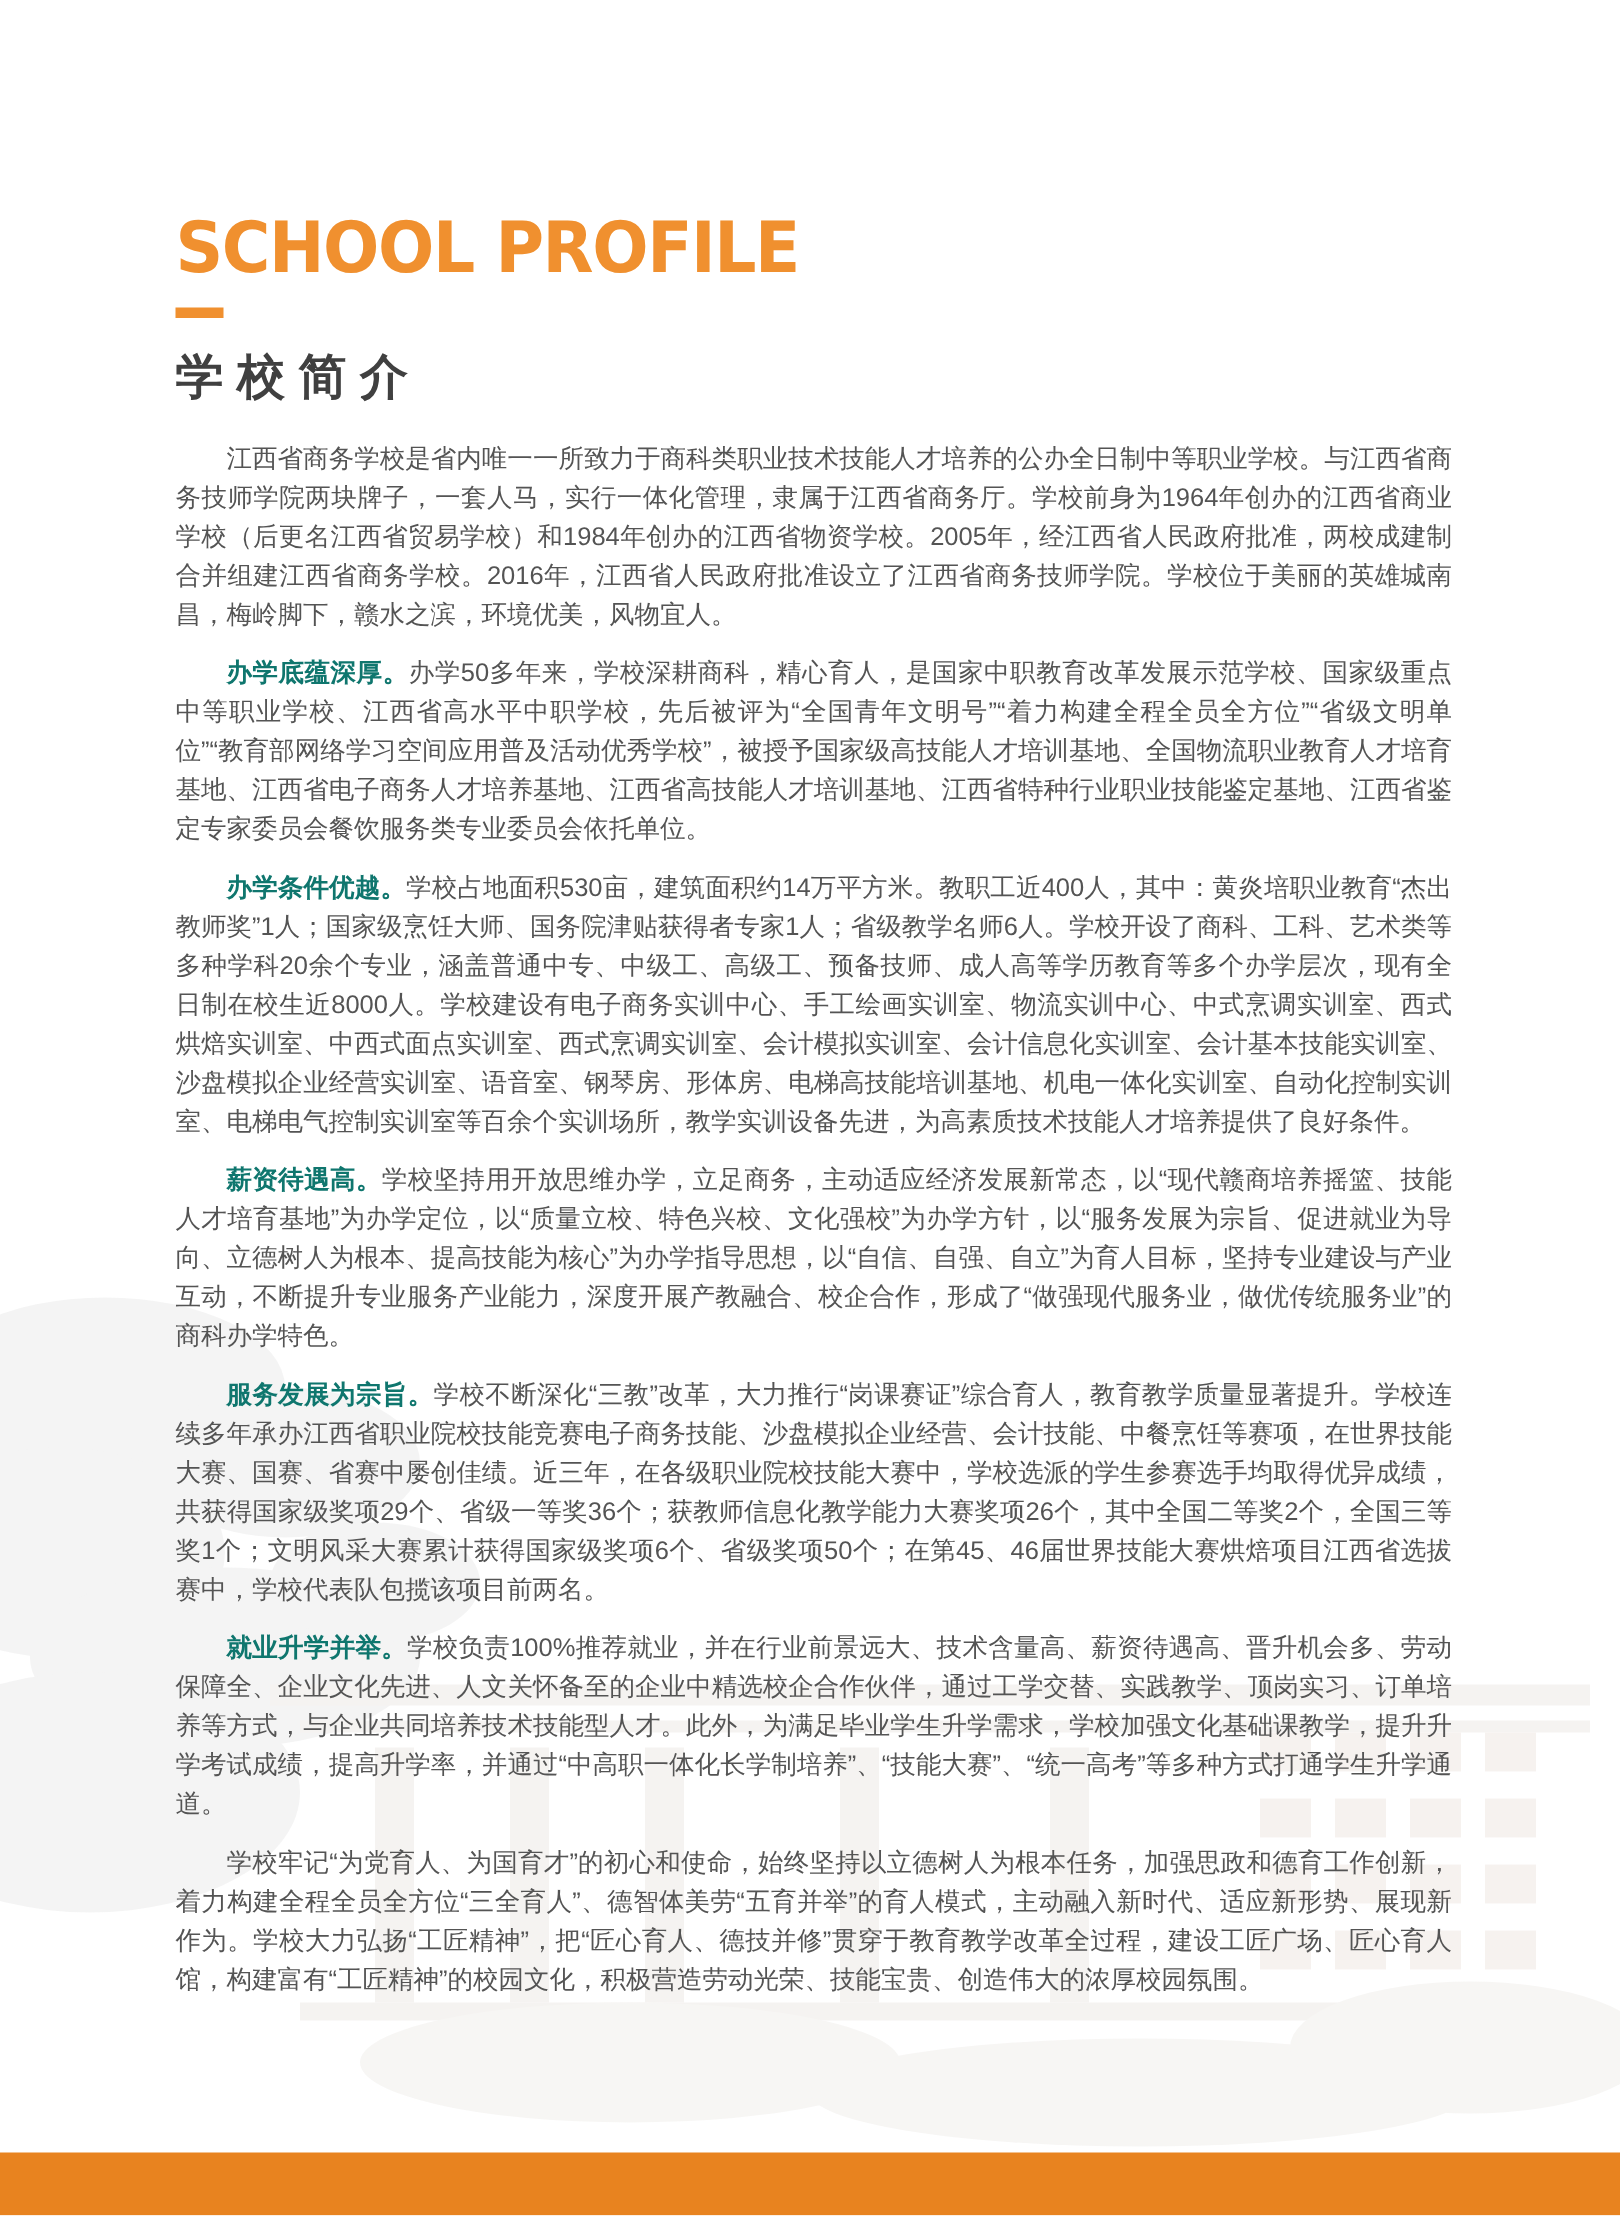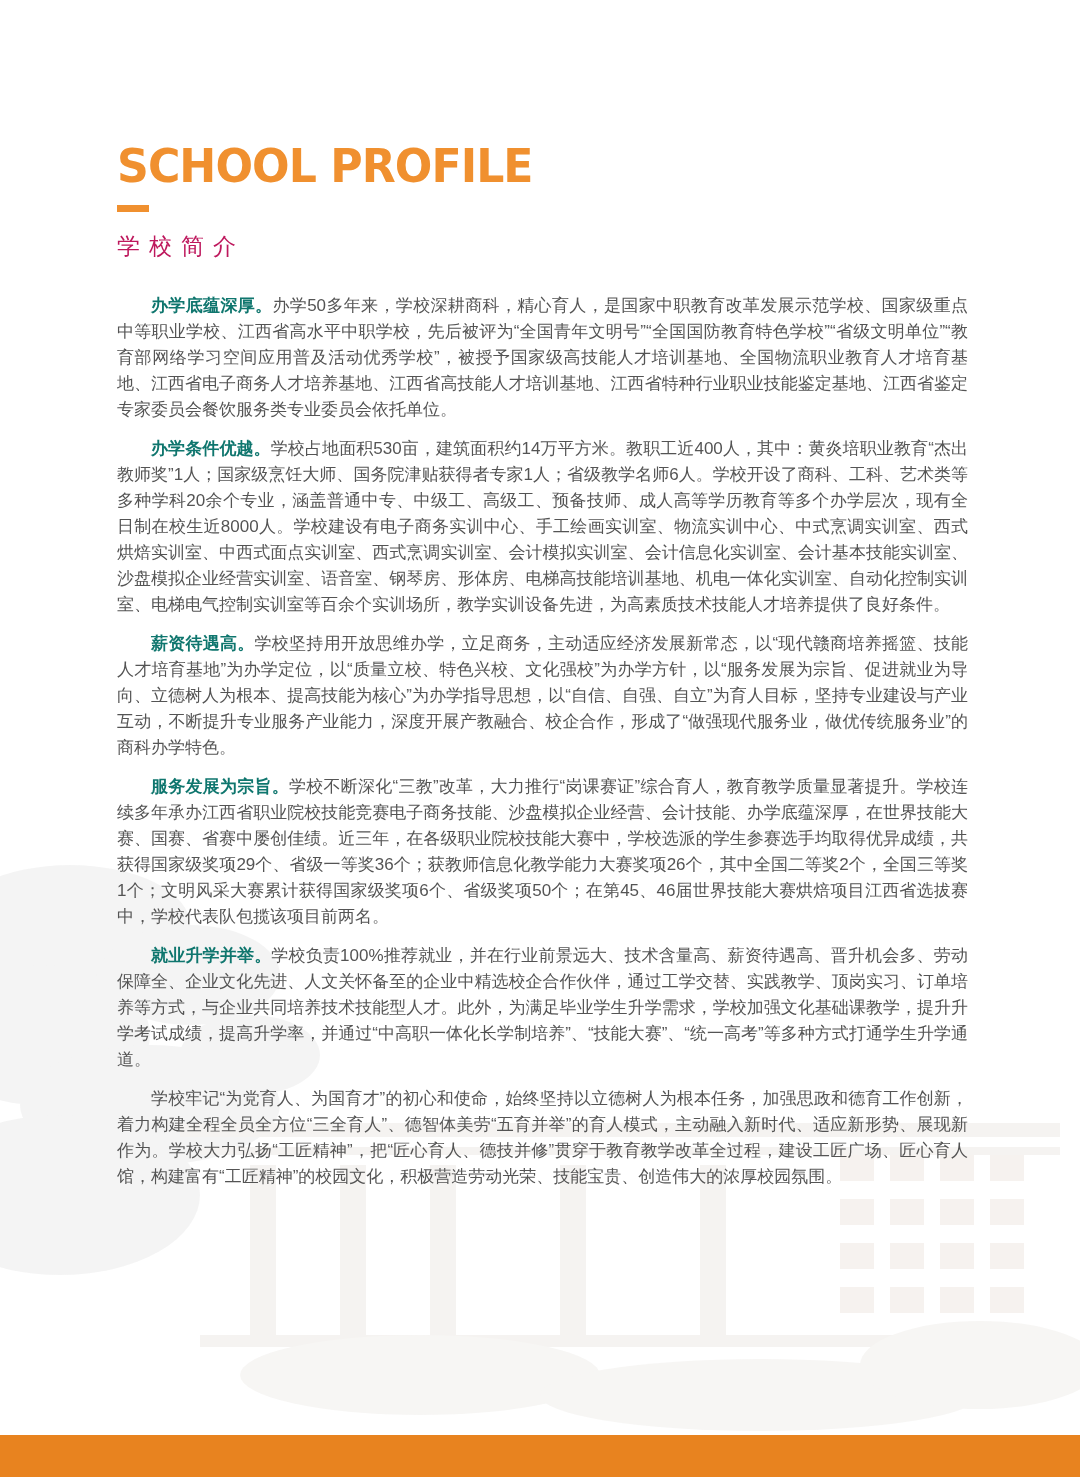--- a/index.html
+++ b/index.html
@@ -40,25 +40,25 @@
     white-space:nowrap;
   }
   .accent-dash{
     width:32px;
     height:7px;
     background:#F0902F;
     margin-top:16px;
   }
   .title-zh{
     margin:22px 0 0 0;
-    font-size:23px;
+    font-size:32px;
     line-height:1.1;
-    font-weight:400;
+    font-weight:700;
     letter-spacing:9px;
-    color:#be185d;
+    color:#404040;
   }
   .content{
     position:absolute;
     left:117px;
     right:112px;
     top:293px;
     z-index:2;
     font-size:17px;
     line-height:26px;
     color:#545454;
@@ -131,23 +131,24 @@
     </g>
   </svg>
 
   <div class="header">
     <h1 class="title-en">SCHOOL PROFILE</h1>
     <div class="accent-dash"></div>
     <h2 class="title-zh">学校简介</h2>
   </div>
 
   <div class="content">
-    <p class="para"><span class="lead">办学底蕴深厚。</span><span>办学50多年来，学校深耕商科，精心育人，是国家中职教育改革发展示范学校、国家级重点中等职业学校、江西省高水平中职学校，先后被评为“全国青年文明号”“全国国防教育特色学校”“省级文明单位”“教育部网络学习空间应用普及活动优秀学校”，被授予国家级高技能人才培训基地、全国物流职业教育人才培育基地、江西省电子商务人才培养基地、江西省高技能人才培训基地、江西省特种行业职业技能鉴定基地、江西省鉴定专家委员会餐饮服务类专业委员会依托单位。</span></p>
+    <p class="para"><span class="lead"></span><span>江西省商务学校是省内唯一一所致力于商科类职业技术技能人才培养的公办全日制中等职业学校。与江西省商务技师学院两块牌子，一套人马，实行一体化管理，隶属于江西省商务厅。学校前身为1964年创办的江西省商业学校（后更名江西省贸易学校）和1984年创办的江西省物资学校。2005年，经江西省人民政府批准，两校成建制合并组建江西省商务学校。2016年，江西省人民政府批准设立了江西省商务技师学院。学校位于美丽的英雄城南昌，梅岭脚下，赣水之滨，环境优美，风物宜人。</span></p>
+    <p class="para"><span class="lead">办学底蕴深厚。</span><span>办学50多年来，学校深耕商科，精心育人，是国家中职教育改革发展示范学校、国家级重点中等职业学校、江西省高水平中职学校，先后被评为“全国青年文明号”“着力构建全程全员全方位”“省级文明单位”“教育部网络学习空间应用普及活动优秀学校”，被授予国家级高技能人才培训基地、全国物流职业教育人才培育基地、江西省电子商务人才培养基地、江西省高技能人才培训基地、江西省特种行业职业技能鉴定基地、江西省鉴定专家委员会餐饮服务类专业委员会依托单位。</span></p>
     <p class="para"><span class="lead">办学条件优越。</span><span>学校占地面积530亩，建筑面积约14万平方米。教职工近400人，其中：黄炎培职业教育“杰出教师奖”1人；国家级烹饪大师、国务院津贴获得者专家1人；省级教学名师6人。学校开设了商科、工科、艺术类等多种学科20余个专业，涵盖普通中专、中级工、高级工、预备技师、成人高等学历教育等多个办学层次，现有全日制在校生近8000人。学校建设有电子商务实训中心、手工绘画实训室、物流实训中心、中式烹调实训室、西式烘焙实训室、中西式面点实训室、西式烹调实训室、会计模拟实训室、会计信息化实训室、会计基本技能实训室、沙盘模拟企业经营实训室、语音室、钢琴房、形体房、电梯高技能培训基地、机电一体化实训室、自动化控制实训室、电梯电气控制实训室等百余个实训场所，教学实训设备先进，为高素质技术技能人才培养提供了良好条件。</span></p>
     <p class="para"><span class="lead">薪资待遇高。</span><span>学校坚持用开放思维办学，立足商务，主动适应经济发展新常态，以“现代赣商培养摇篮、技能人才培育基地”为办学定位，以“质量立校、特色兴校、文化强校”为办学方针，以“服务发展为宗旨、促进就业为导向、立德树人为根本、提高技能为核心”为办学指导思想，以“自信、自强、自立”为育人目标，坚持专业建设与产业互动，不断提升专业服务产业能力，深度开展产教融合、校企合作，形成了“做强现代服务业，做优传统服务业”的商科办学特色。</span></p>
-    <p class="para"><span class="lead">服务发展为宗旨。</span><span>学校不断深化“三教”改革，大力推行“岗课赛证”综合育人，教育教学质量显著提升。学校连续多年承办江西省职业院校技能竞赛电子商务技能、沙盘模拟企业经营、会计技能、办学底蕴深厚，在世界技能大赛、国赛、省赛中屡创佳绩。近三年，在各级职业院校技能大赛中，学校选派的学生参赛选手均取得优异成绩，共获得国家级奖项29个、省级一等奖36个；获教师信息化教学能力大赛奖项26个，其中全国二等奖2个，全国三等奖1个；文明风采大赛累计获得国家级奖项6个、省级奖项50个；在第45、46届世界技能大赛烘焙项目江西省选拔赛中，学校代表队包揽该项目前两名。</span></p>
+    <p class="para"><span class="lead">服务发展为宗旨。</span><span>学校不断深化“三教”改革，大力推行“岗课赛证”综合育人，教育教学质量显著提升。学校连续多年承办江西省职业院校技能竞赛电子商务技能、沙盘模拟企业经营、会计技能、中餐烹饪等赛项，在世界技能大赛、国赛、省赛中屡创佳绩。近三年，在各级职业院校技能大赛中，学校选派的学生参赛选手均取得优异成绩，共获得国家级奖项29个、省级一等奖36个；获教师信息化教学能力大赛奖项26个，其中全国二等奖2个，全国三等奖1个；文明风采大赛累计获得国家级奖项6个、省级奖项50个；在第45、46届世界技能大赛烘焙项目江西省选拔赛中，学校代表队包揽该项目前两名。</span></p>
     <p class="para"><span class="lead">就业升学并举。</span><span>学校负责100%推荐就业，并在行业前景远大、技术含量高、薪资待遇高、晋升机会多、劳动保障全、企业文化先进、人文关怀备至的企业中精选校企合作伙伴，通过工学交替、实践教学、顶岗实习、订单培养等方式，与企业共同培养技术技能型人才。此外，为满足毕业学生升学需求，学校加强文化基础课教学，提升升学考试成绩，提高升学率，并通过“中高职一体化长学制培养”、“技能大赛”、“统一高考”等多种方式打通学生升学通道。</span></p>
     <p class="para"><span class="lead"></span><span>学校牢记“为党育人、为国育才”的初心和使命，始终坚持以立德树人为根本任务，加强思政和德育工作创新，着力构建全程全员全方位“三全育人”、德智体美劳“五育并举”的育人模式，主动融入新时代、适应新形势、展现新作为。学校大力弘扬“工匠精神”，把“匠心育人、德技并修”贯穿于教育教学改革全过程，建设工匠广场、匠心育人馆，构建富有“工匠精神”的校园文化，积极营造劳动光荣、技能宝贵、创造伟大的浓厚校园氛围。</span></p>
   </div>
 
   <div class="bottom-bar"></div>
 
 </div>
 
 </body></html>

